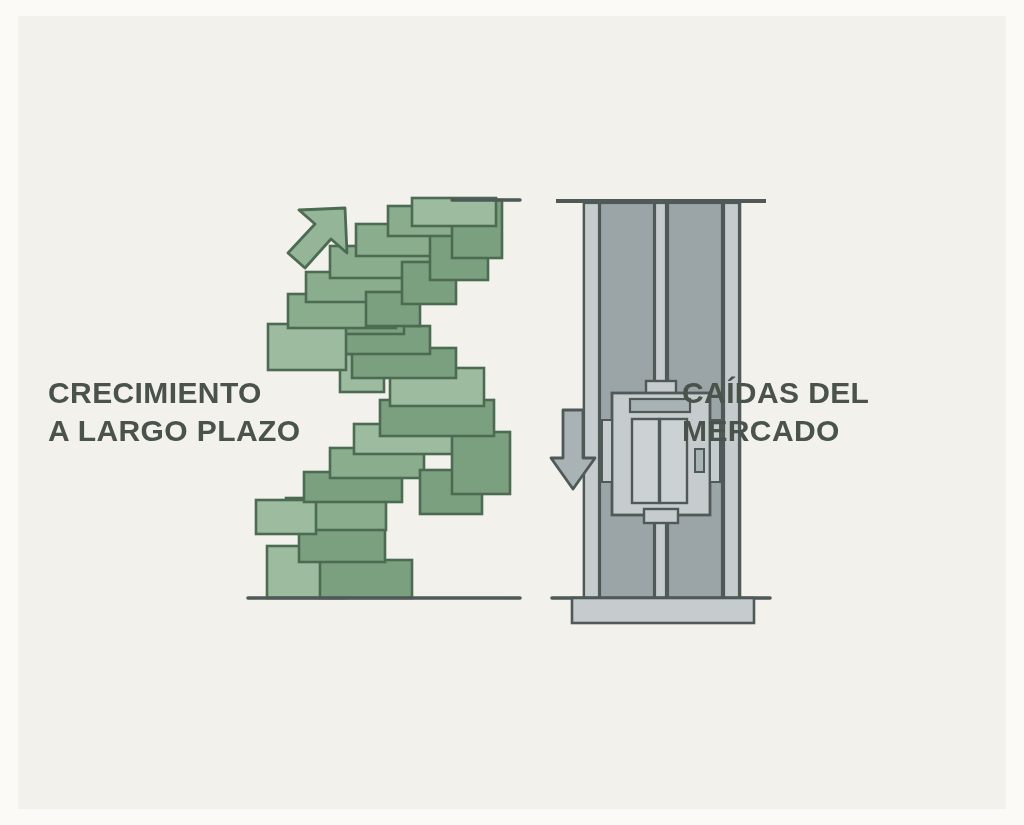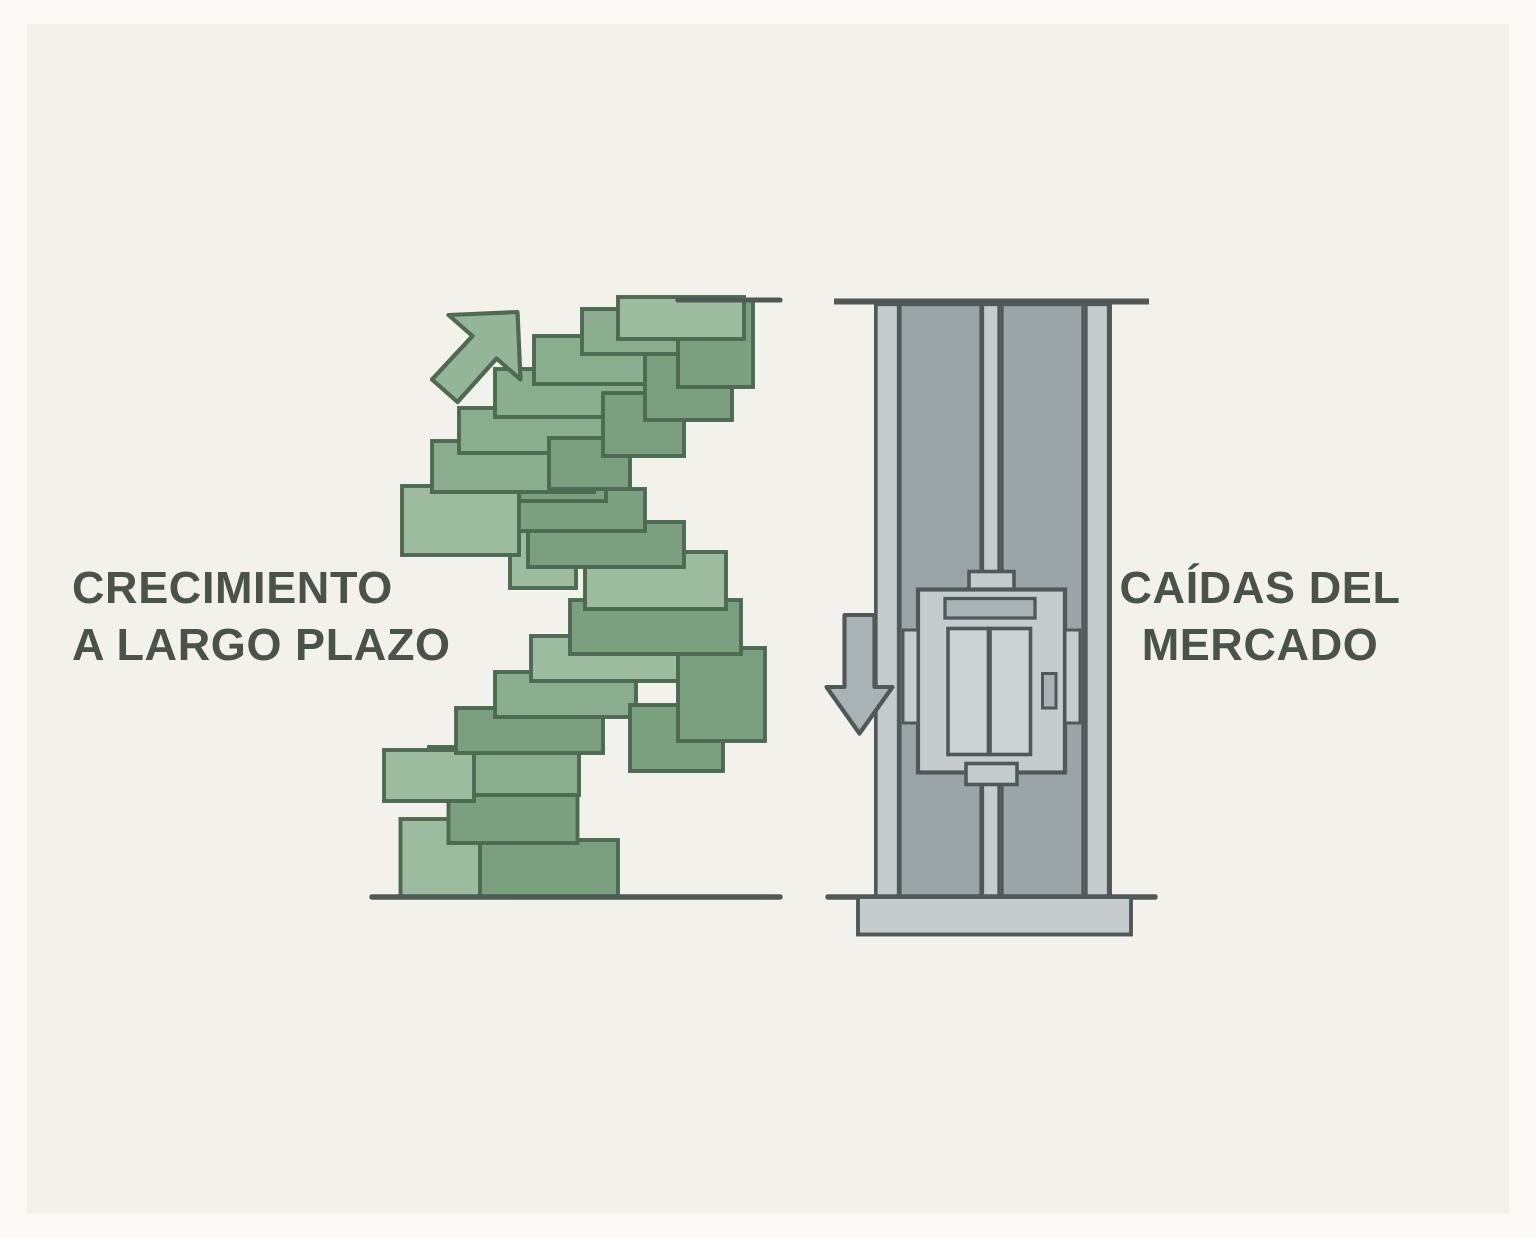--- a/index.html
+++ b/index.html
@@ -10,21 +10,21 @@
   body {
     width: 1024px;
     height: 825px;
     overflow: hidden;
     font-family: "Liberation Sans", sans-serif;
   }
   #canvas {
     position: relative;
     width: 1024px;
     height: 825px;
-    background: #fef9c3;
+    background: #f9a8d4;
   }
   #illustration {
     position: absolute;
     left: 0;
     top: 0;
     width: 1024px;
     height: 825px;
   }
   .label {
     position: absolute;
@@ -36,24 +36,24 @@
     letter-spacing: 0.4px;
     white-space: pre-line;
   }
   #label-left {
     left: 48px;
     top: 374px;
     text-align: left;
     width: 300px;
   }
   #label-right {
-    left: 700px;
+    left: 682px;
     top: 374px;
     width: 280px;
-    text-align: center;
+    text-align: left;
   }
 </style>
 </head>
 <body>
 
 <div id="canvas">
 
   <svg id="illustration" viewBox="0 0 1024 825" xmlns="http://www.w3.org/2000/svg">
 
     <rect x="0" y="0" width="1024" height="825" fill="#fbfaf7"></rect>

